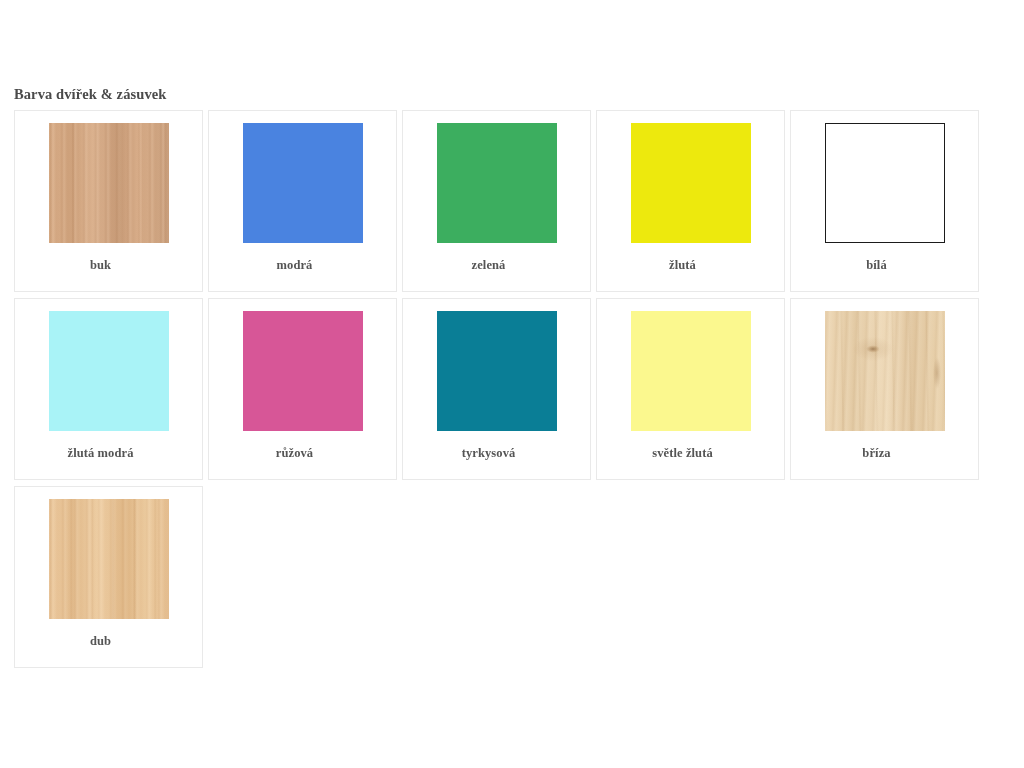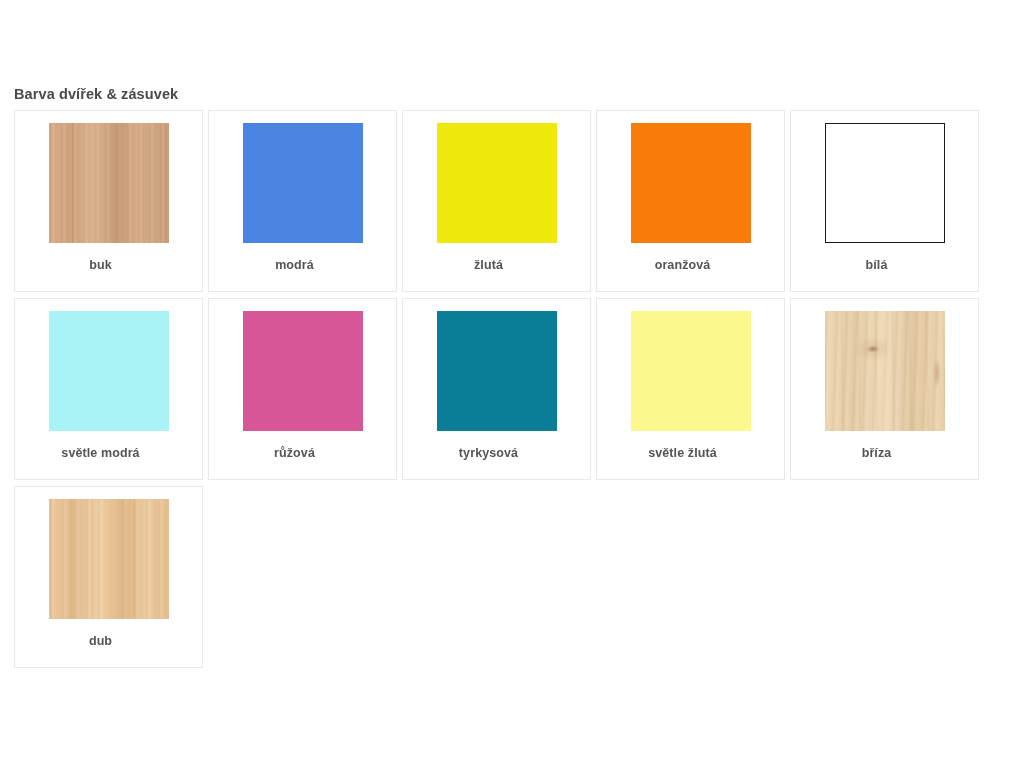--- a/index.html
+++ b/index.html
@@ -10,20 +10,21 @@
     background: #ffffff;
     font-family: "Liberation Sans", sans-serif;
     overflow: hidden;
   }
 
   #page {
     position: relative;
     width: 1024px;
     height: 768px;
     background: #ffffff;
+    font-family: Liberation Serif, serif;
   }
 
   .section-title {
     position: absolute;
     left: 14px;
     top: 86px;
     font-size: 14.5px;
     font-weight: bold;
     color: #4a4a4a;
     letter-spacing: 0.1px;
@@ -158,34 +159,34 @@
   <div class="swatch-grid">
       <div class="swatch-card">
         <div class="swatch-chip wood-buk"></div>
         <div class="swatch-label">buk</div>
       </div>
       <div class="swatch-card">
         <div class="swatch-chip" style="background-color: rgb(74, 131, 224);"></div>
         <div class="swatch-label">modrá</div>
       </div>
       <div class="swatch-card">
+        <div class="swatch-chip" style="background-color: rgb(60, 174, 95);"></div>
+        <div class="swatch-label">zelená</div>
+      </div>
+      <div class="swatch-card">
         <div class="swatch-chip" style="background-color: rgb(237, 233, 13);"></div>
         <div class="swatch-label">žlutá</div>
       </div>
       <div class="swatch-card">
-        <div class="swatch-chip" style="background-color: rgb(248, 124, 9);"></div>
-        <div class="swatch-label">oranžová</div>
-      </div>
-      <div class="swatch-card">
         <div class="swatch-chip bordered" style="background-color: rgb(255, 255, 255);"></div>
         <div class="swatch-label">bílá</div>
       </div>
       <div class="swatch-card">
         <div class="swatch-chip" style="background-color: rgb(169, 243, 247);"></div>
-        <div class="swatch-label">světle modrá</div>
+        <div class="swatch-label">žlutá modrá</div>
       </div>
       <div class="swatch-card">
         <div class="swatch-chip" style="background-color: rgb(215, 86, 151);"></div>
         <div class="swatch-label">růžová</div>
       </div>
       <div class="swatch-card">
         <div class="swatch-chip" style="background-color: rgb(10, 126, 150);"></div>
         <div class="swatch-label">tyrkysová</div>
       </div>
       <div class="swatch-card">

